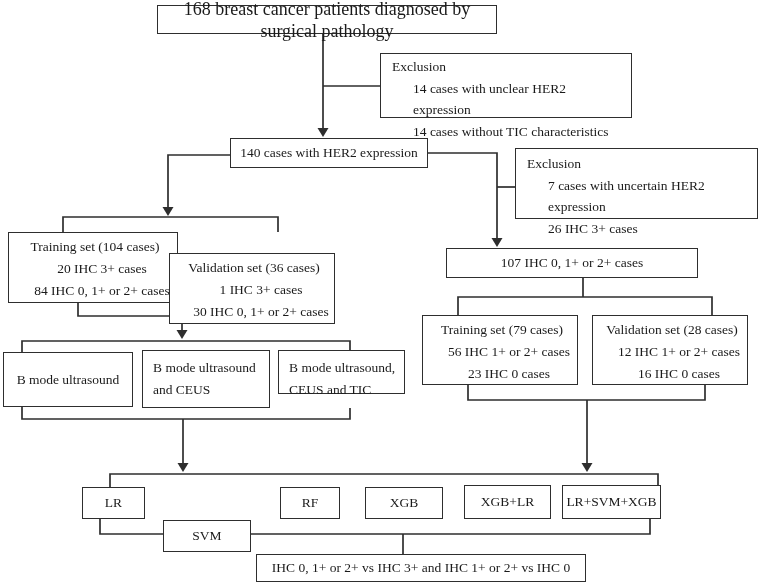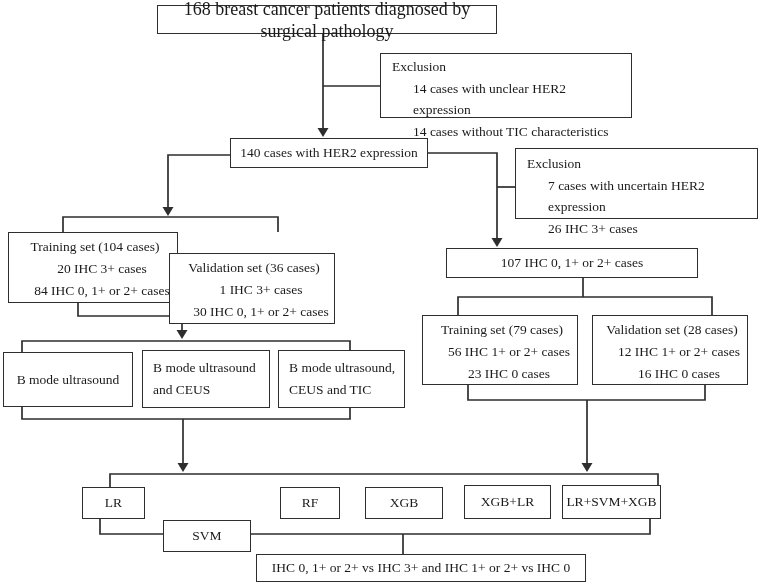--- a/index.html
+++ b/index.html
@@ -165,21 +165,21 @@
 
   <div class="node center" style="left:3px; top:352px; width:130px; height:55px;">
     <span>B mode ultrasound</span>
   </div>
 
   <div class="node multiline" style="left:142px; top:350px; width:128px; height:58px;">
     <div>B mode ultrasound</div>
     <div>and CEUS</div>
   </div>
 
-  <div class="node multiline" style="left:278px; top:350px; width:127px; height:58px;">
+  <div class="node multiline" style="left:278px; top:350px; width:127px; height:44px;">
     <div>B mode ultrasound,</div>
     <div>CEUS and TIC</div>
   </div>
 
   <div class="node center" style="left:82px; top:487px; width:63px; height:32px;">
     <span>LR</span>
   </div>
 
   <div class="node center" style="left:163px; top:487px; width:88px; height:32px;margin-top:33px;">
     <span>SVM</span>

